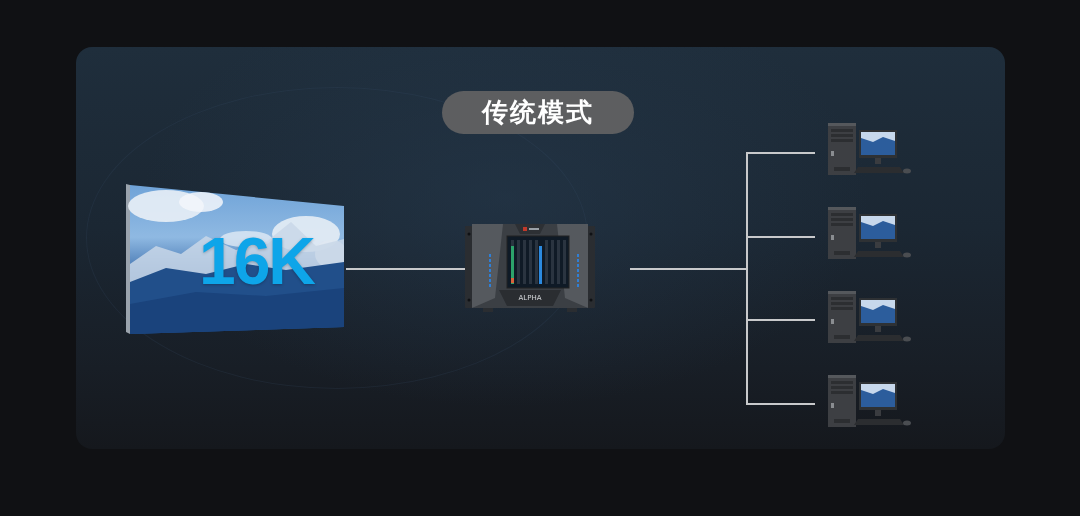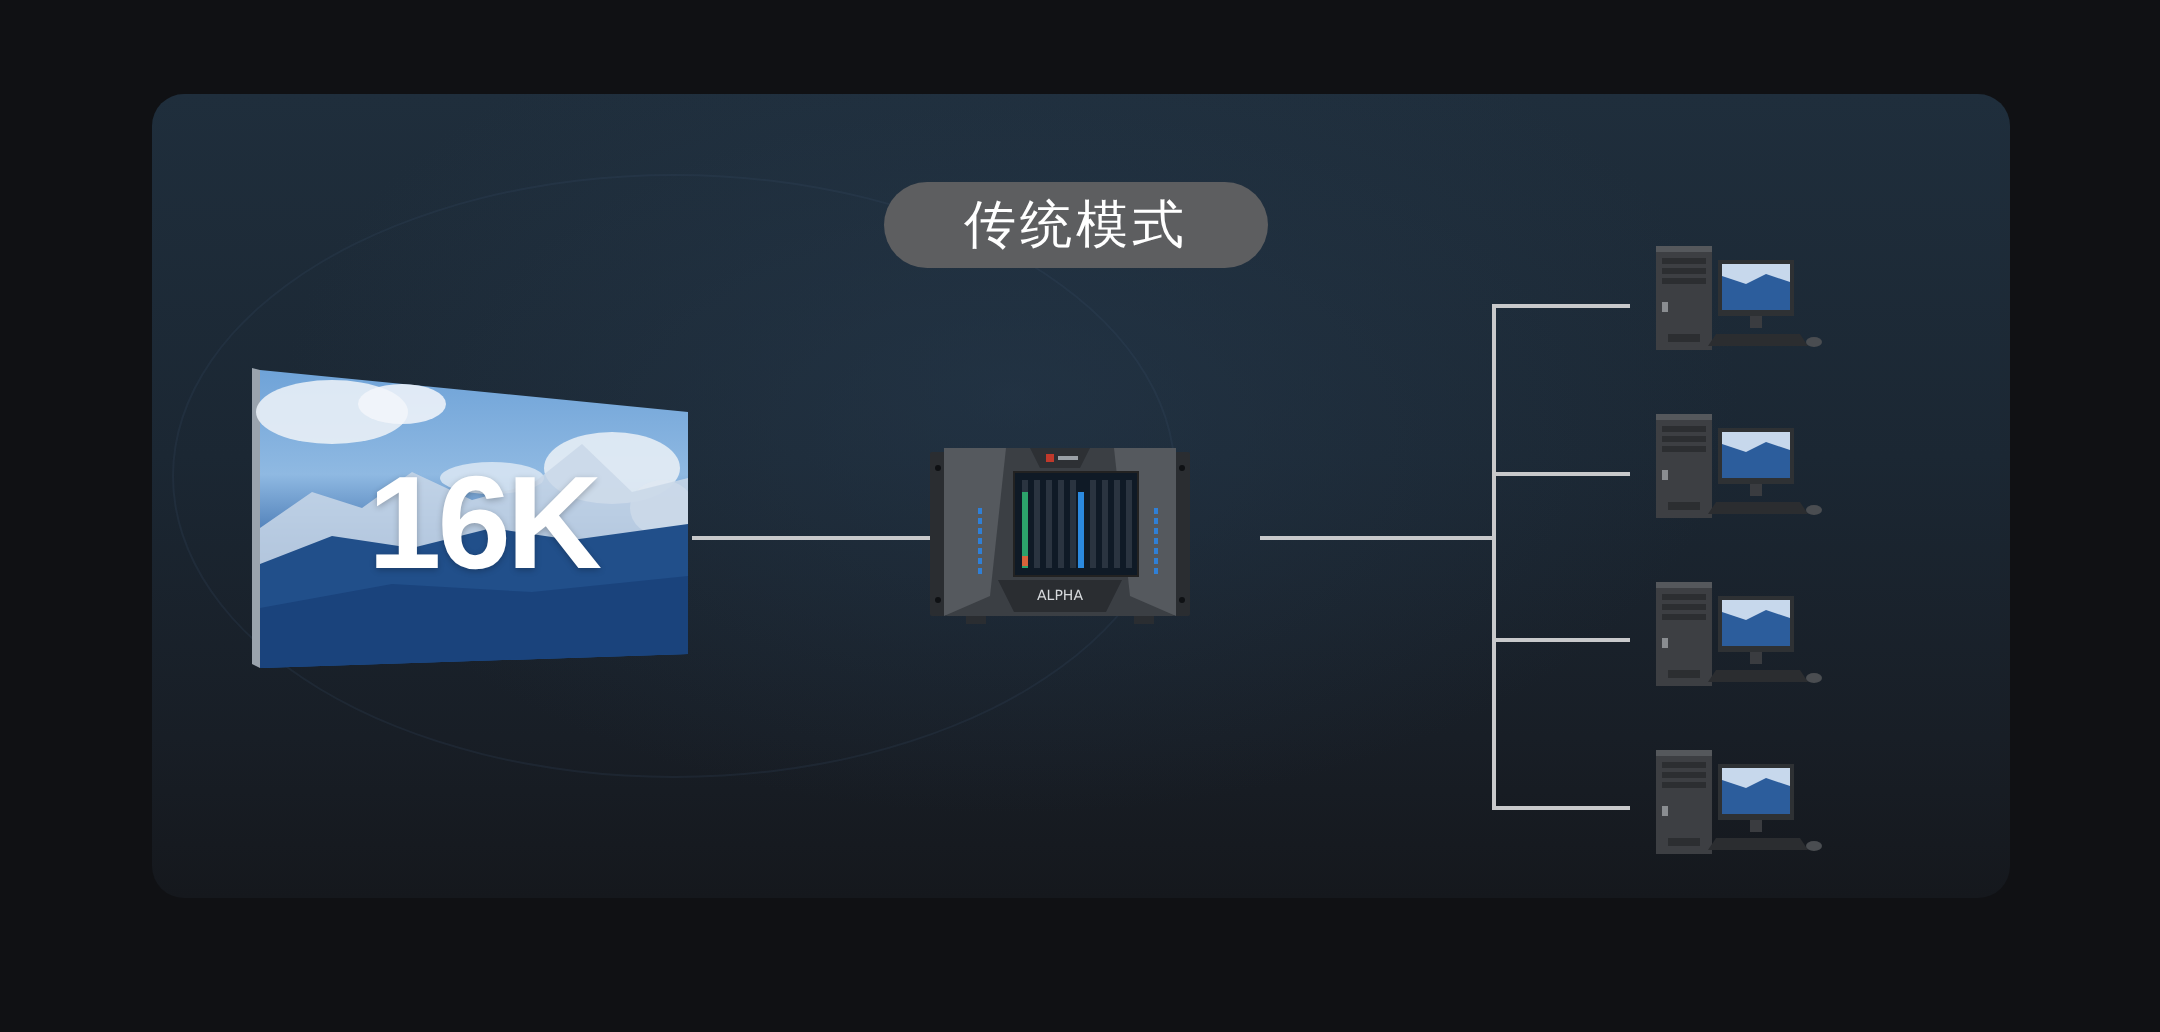--- a/index.html
+++ b/index.html
@@ -20,32 +20,33 @@
     .panel-glow {
       position: absolute; left: 10px; top: 40px; width: 500px; height: 300px;
       border-radius: 50%;
       border: 1px solid rgba(60,85,110,0.18);
       pointer-events: none;
     }
     .title-pill {
       position: absolute; left: 442px; top: 91px; width: 192px; height: 43px;
       border-radius: 22px; background: #5d5e60;
       display: flex; align-items: center; justify-content: center;
-      color: #ffffff; font-size: 26px; letter-spacing: 2px;
+      color: #ffffff; font-size: 26px; letter-spacing: 2px; font-weight: bold;
     }
     
     .led-wall {
       position: absolute; left: 126px; top: 184px; width: 218px; height: 150px;
     }
     .led-wall svg { display: block; }
     .led-label {
       position: absolute; left: 184px; top: 226px; width: 130px; height: 70px;
-      color: #ffffff; font-family: "Liberation Sans", sans-serif; font-weight: 700;
+      color: #0ea5e9; font-family: "Liberation Sans", sans-serif; font-weight: 700;
       font-size: 66px; line-height: 70px; letter-spacing: -2px;
       text-shadow: 0 1px 3px rgba(0,0,0,0.25);
+      text-align: right;
     }
     .line { position: absolute; background: #c8c9cb; }
     
     .switcher { position: absolute; left: 465px; top: 224px; width: 130px; height: 88px; }
     
     .pc { position: absolute; width: 85px; height: 58px; }
   </style>
 </head>
 <body>
 

